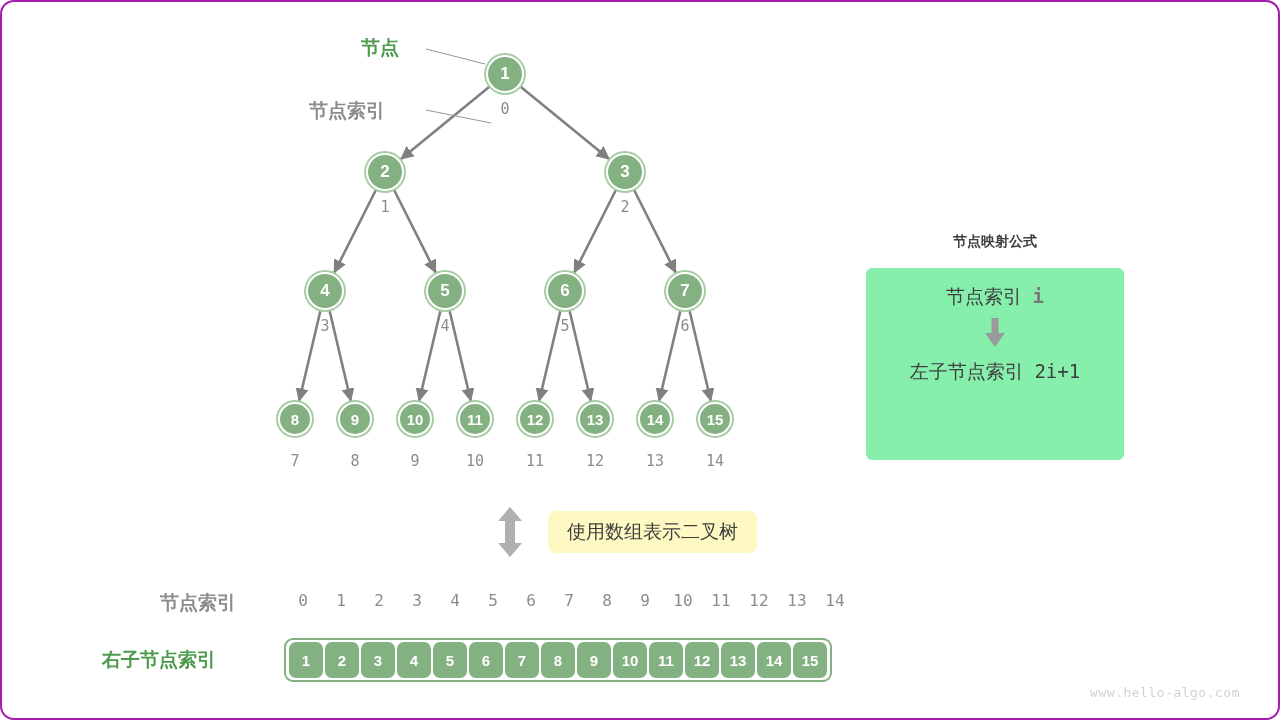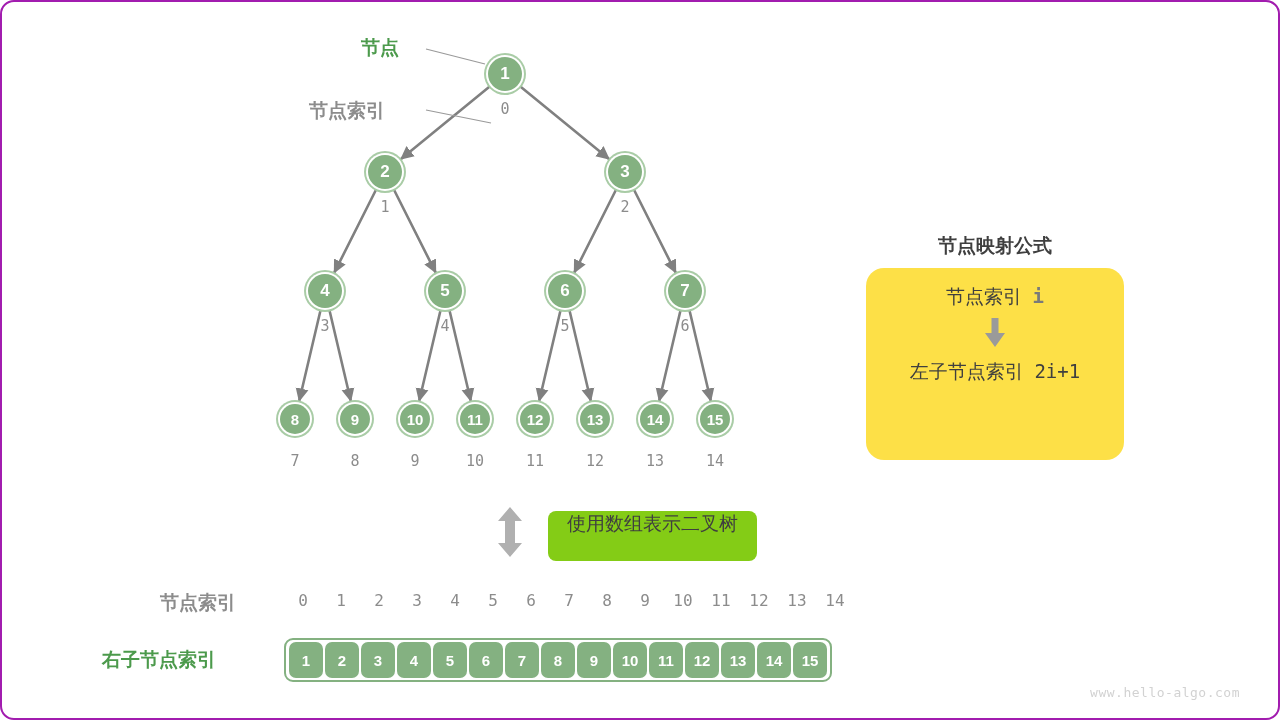--- a/index.html
+++ b/index.html
@@ -69,31 +69,31 @@
   }
 
   
   #formula-title {
     position: absolute;
     left: 864px;
     top: 231px;
     width: 258px;
     text-align: center;
     font-weight: bold;
-    font-size: 19px;
+    font-size: 14px;
     color: #3f3f3f;
   }
   #formula-box {
     position: absolute;
     left: 864px;
     top: 266px;
     width: 258px;
     height: 192px;
-    background: #fde047;
-    border-radius: 18px;
+    background: #86efac;
+    border-radius: 6px;
     box-sizing: border-box;
     display: flex;
     flex-direction: column;
     align-items: center;
     padding-top: 14px;
   }
   .formula-line {
     font-size: 19px;
     color: #3f3f3f;
     white-space: nowrap;
@@ -119,24 +119,25 @@
     position: absolute;
     left: 494px;
     top: 505px;
     width: 28px;
     height: 50px;
   }
   #convert-chip {
     position: absolute;
     left: 546px;
     top: 509px;
-    height: 50px;
-    background: #84cc16;
+    height: 42px;
+    background: #fef9c3;
     border-radius: 8px;
     display: flex;
+    align-items: center;
     padding: 0 19px;
     font-size: 19px;
     color: #3f3f3f;
     white-space: nowrap;
   }
 
   
   #bottom-index-row {
     position: absolute;
     left: 282px;

